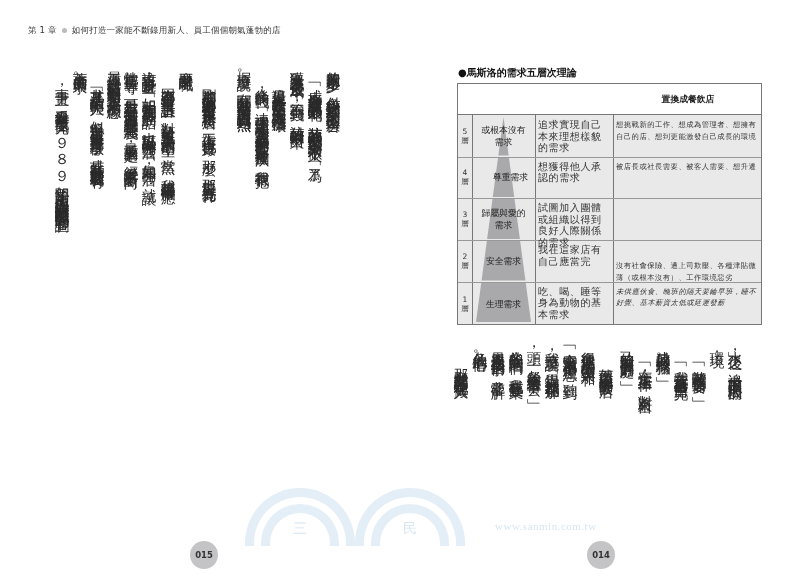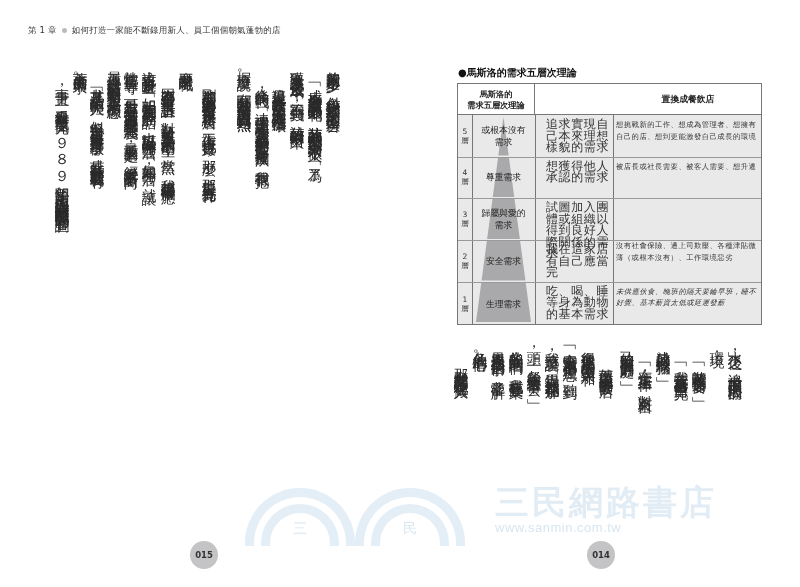--- a/index.html
+++ b/index.html
@@ -56,28 +56,28 @@
   .hdr-c3 { left: 155px; width: 150px; }
 
   .body-area { position: absolute; top: 31px; left: 0; right: 0; bottom: 0; background: #e9e9ea; }
   .col-divider { position: absolute; top: 0; bottom: 0; width: 1px; background: #777; }
 
   .pyramid { position: absolute; left: 14px; top: 0; width: 63px; height: 211px; }
   .row { position: absolute; left: 0; right: 0; }
   .row-line { position: absolute; left: 0; right: 0; height: 1px; background: #999; }
   .level-label { position: absolute; left: 0; width: 14px; text-align: center; font-size: 7.5px; line-height: 9px; color: #333; display: flex; flex-direction: column; align-items: center; justify-content: center; }
   .need-name { position: absolute; left: 14px; width: 63px; text-align: center; font-size: 8.8px; line-height: 12px; color: #222; display: flex; align-items: center; justify-content: center; }
-  .content-cell { position: absolute; left: 88px; width: 72px; font-size: 12px; line-height: 11.5px; color: #333; letter-spacing: 0.6px; }
+  .content-cell { position: absolute; left: 80px; width: 72px; font-size: 10px; line-height: 11.5px; color: #333; letter-spacing: 0.6px; }
   .restaurant-cell { position: absolute; left: 158px; width: 144px; font-size: 7.3px; line-height: 11.5px; color: #333; letter-spacing: 0.5px; }
 
   .watermark {
     position: absolute; left: 245px; top: 480px; width: 410px; height: 60px; pointer-events: none;
   }
   .wm-text { position: absolute; left: 250px; top: 0; font-family: "DejaVu Serif", serif; font-size: 34px; color: rgba(120,170,210,0.22); letter-spacing: 3px; white-space: nowrap; font-weight: bold; }
-  .wm-url { position: absolute; left: 250px; top: 40px; font-family: Liberation Sans, sans-serif; font-size: 13px; color: rgba(120,170,210,0.3); white-space: nowrap; letter-spacing: 0.5px; }
+  .wm-url { position: absolute; left: 250px; top: 40px; font-family: Liberation Serif, serif; font-size: 11px; color: rgba(120,170,210,0.3); white-space: nowrap; letter-spacing: 0.5px; }
   .wm-arc { position: absolute; border: 9px solid rgba(120,170,210,0.2); border-bottom: none; border-radius: 60px 60px 0 0; }
   .wm-char { position: absolute; font-size: 14px; color: rgba(120,170,210,0.3); }
 </style>
 </head>
 <body>
 
 <div class="spread">
 
   <div class="page page-left">
     <div class="running-head">
@@ -104,24 +104,20 @@
   </div>
 
   <div class="page page-right"></div>
 
   <div class="table-title">
     <span>●馬斯洛的需求五層次理論</span>
   </div>
 
   <div class="maslow">
     <div class="hdr">
-      <div class="hdr-cell hdr-c1">
-          <span style="white-space:pre-line;">馬斯洛的
-需求五層次理論</span>
-        </div>
       <div class="hdr-cell hdr-c3">
           <span style="font-size:8.8px;">置換成餐飲店</span>
         </div>
     </div>
 
     <div class="body-area">
 
       <svg class="pyramid" viewBox="0 0 63 211" preserveAspectRatio="none">
         <polygon points="31.5,2 4,207 59,207" fill="#a9a9ab"></polygon>
         <line x1="0" y1="41.5" x2="63" y2="41.5" stroke="#e9e9ea" stroke-width="2"></line>
@@ -150,21 +146,21 @@
           </div>
         <div class="content-cell" style="top:4px;">追求實現自己本來理想樣貌的需求</div>
         <div class="restaurant-cell" style="top:4px;">想挑戰新的工作、想成為管理者、想擁有自己的店、想到更能激發自己成長的環境</div>
       </div>
 
       <div class="row" style="top:41.5px; height:41.5px;">
         <div class="level-label" style="top:0; height:41.5px;">
             <span>4</span>
             <span>層</span>
           </div>
-        <div class="need-name" style="top:0; height:41.5px;">
+        <div class="need-name" style="top:0; height:41.5px;margin-left:7px;">
             <span style="white-space:pre-line;">尊重需求</span>
           </div>
         <div class="content-cell" style="top:4px;">想獲得他人承認的需求</div>
         <div class="restaurant-cell" style="top:4px;">被店長或社長需要、被客人需要、想升遷</div>
       </div>
 
       <div class="row" style="top:83px; height:42px;">
         <div class="level-label" style="top:0; height:42px;">
             <span>3</span>
             <span>層</span>
@@ -178,21 +174,21 @@
 
       <div class="row" style="top:125px; height:41.5px;">
         <div class="level-label" style="top:0; height:41.5px;">
             <span>2</span>
             <span>層</span>
           </div>
         <div class="need-name" style="top:0; height:41.5px;">
             <span style="white-space:pre-line;">安全需求</span>
           </div>
         <div class="content-cell" style="top:4px;">我在這家店有自己應當完</div>
-        <div class="restaurant-cell" style="top:0;">沒有社會保險、遭上司欺壓、各種津貼微薄（或根本沒有）、工作環境惡劣</div>
+        <div class="restaurant-cell" style="top:20px;">沒有社會保險、遭上司欺壓、各種津貼微薄（或根本沒有）、工作環境惡劣</div>
       </div>
 
       <div class="row" style="top:166.5px; height:44px;">
         <div class="level-label" style="top:0; height:44px;">
             <span>1</span>
             <span>層</span>
           </div>
         <div class="need-name" style="top:0; height:44px;">
             <span style="white-space:pre-line;">生理需求</span>
           </div>
@@ -221,17 +217,16 @@
 
   <div class="page-number" style="left:587px;">014</div>
 
   <div class="watermark">
     <div class="wm-arc" style="left:0; top:8px; width:110px; height:58px;"></div>
     <div class="wm-arc" style="left:16px; top:24px; width:78px; height:42px;"></div>
     <div class="wm-arc" style="left:110px; top:8px; width:110px; height:58px;"></div>
     <div class="wm-arc" style="left:126px; top:24px; width:78px; height:42px;"></div>
     <div class="wm-char" style="left:48px; top:40px;">三</div>
     <div class="wm-char" style="left:158px; top:40px;">民</div>
-    <div class="wm-text">三民網路書店</div>
     <div class="wm-url">www.sanmin.com.tw</div>
   </div>
 
 </div>
 
 </body></html>

